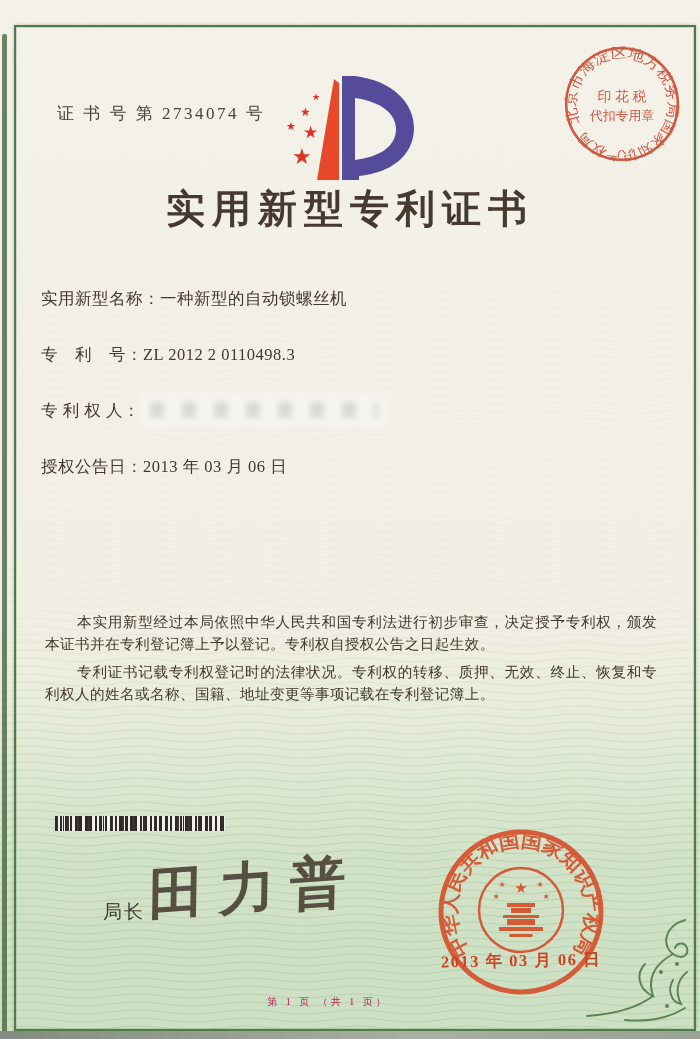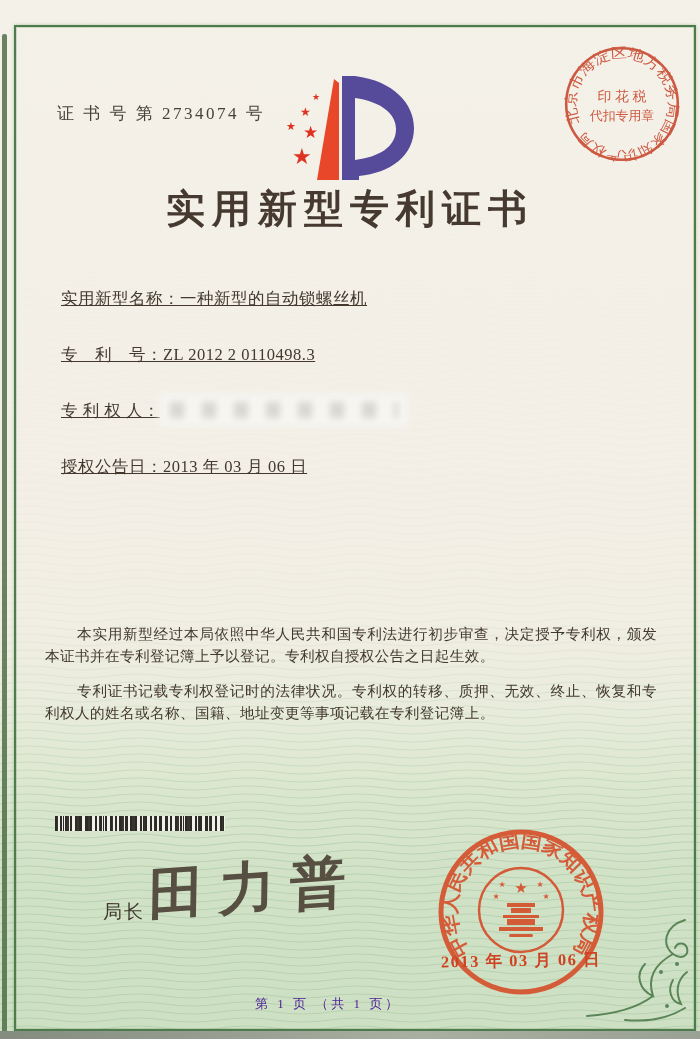--- a/index.html
+++ b/index.html
@@ -31,45 +31,45 @@
     box-shadow:inset 0 0 0 1px rgba(125,165,120,.35), 0 0 3px rgba(90,130,85,.4);
   }
   .edge-strip{left:2px;top:34px;width:5px;height:1000px;background:#47663f;opacity:.8;border-radius:2px;}
   .bottom-strip{left:0;top:1031px;width:700px;height:8px;
     background:linear-gradient(90deg,#848c80,#a9afa1 60%,#9aa295);}
   .cert-no{left:57px;top:74px;font-size:17px;letter-spacing:2.5px;color:#4a4238;margin-top:28px;}
   .tax-stamp{left:560px;top:42px;width:124px;height:124px;opacity:.88;}
   .logo{left:272px;top:74px;width:156px;height:112px;}
   .title{left:0;top:182px;width:700px;text-align:center;
     font-size:39px;font-weight:bold;letter-spacing:7px;color:#463930;}
-  .fields{left:61px;top:288px;width:580px;text-decoration:underline;}
+  .fields{left:41px;top:288px;width:580px;}
   .field-row{height:26px;margin-bottom:30px;font-size:16.5px;letter-spacing:.5px;white-space:nowrap;}
   .redact-blur{display:inline-block;vertical-align:middle;width:240px;height:24px;margin-left:4px;
     background:#f6f5f1;box-shadow:0 0 7px 5px #f5f4f0;position:relative;top:-2px;}
   .redact-blur .marks{position:absolute;inset:4px 6px;
     background:repeating-linear-gradient(90deg, rgba(150,148,140,.30) 0 14px, rgba(0,0,0,0) 14px 32px);
     filter:blur(3px);}
   .paragraphs{left:45px;top:611px;width:612px;font-size:14.6px;line-height:22.4px;
     text-align:justify;color:#42382e;}
-  .paragraphs p{margin:12px 0 5px 0;text-indent:2.2em;letter-spacing:.4px;}
+  .paragraphs p{margin:0 0 5px 0;text-indent:2.2em;letter-spacing:.4px;}
   .barcode{left:55px;top:816px;width:170px;height:15px;background-color:#f2f1e9;
     background-image:
       repeating-linear-gradient(90deg,#2c2a26 0 2px, rgba(0,0,0,0) 2px 5px),
       repeating-linear-gradient(90deg,#2c2a26 0 1px, rgba(0,0,0,0) 1px 8px),
       repeating-linear-gradient(90deg,#3a362f 0 3px, rgba(0,0,0,0) 3px 11px);}
   .sig-label{left:103px;top:899px;font-size:19px;letter-spacing:2px;color:#3f382e;}
   .sig-name{left:148px;top:850px;width:230px;font-size:56px;font-weight:bold;
     letter-spacing:15px;color:#4d4336;opacity:.92;white-space:nowrap;
     transform:rotate(-4deg) skewX(-5deg);}
   .main-seal{left:436px;top:827px;width:170px;height:170px;opacity:.92;}
   .seal-date{left:441px;top:950px;font-size:16.5px;font-weight:bold;color:#ce4222;
     letter-spacing:1.5px;transform:rotate(-1deg);white-space:nowrap;}
   .flourish{left:577px;top:916px;width:112px;height:108px;opacity:.9;}
-  .page-footer{left:0;top:995px;width:656px;text-align:center;font-size:13px;
-    letter-spacing:3px;color:#4c1d95;}
+  .page-footer{left:0;top:995px;width:656px;text-align:center;font-size:10px;
+    letter-spacing:3px;color:#be185d;}
   .seal-text{font-family:"Liberation Serif","DejaVu Serif",serif;}
 </style>
 </head>
 <body>
 
 <div class="abs paper"></div>
 
 <svg class="abs waves" width="700" height="1039">
   <defs>
     <pattern id="wv" width="110" height="8" patternUnits="userSpaceOnUse">

